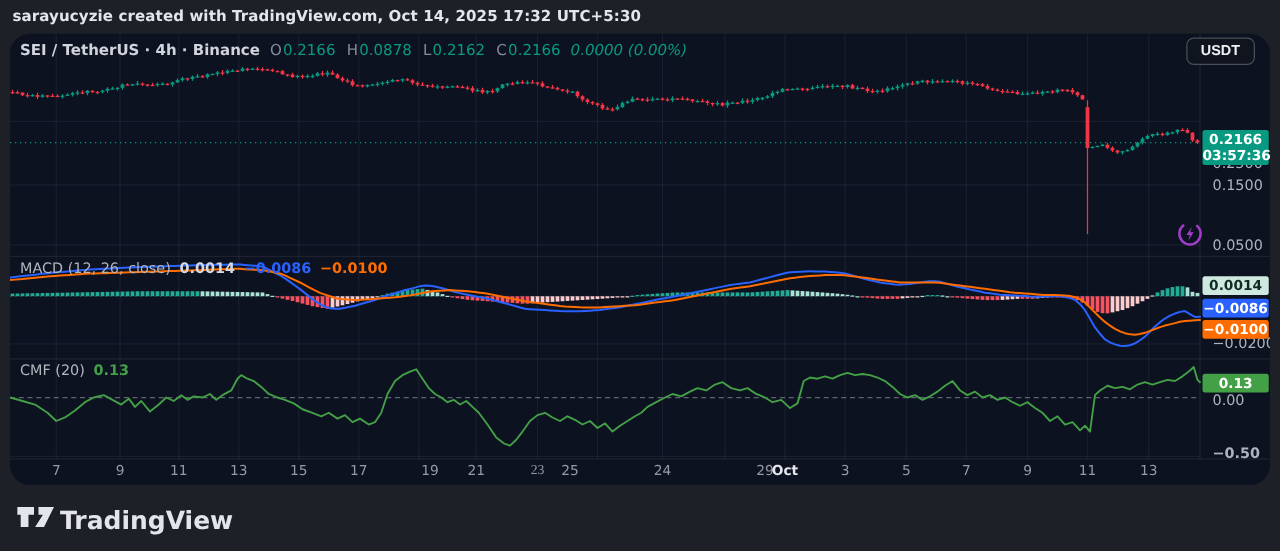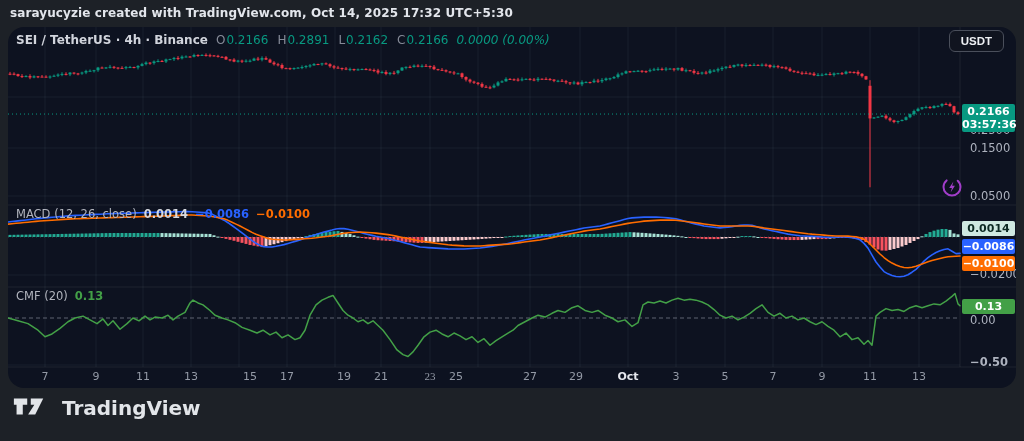--- a/index.html
+++ b/index.html
@@ -70,21 +70,21 @@
   .tick-label {
     position:absolute; top:3px; width:32px; margin-left:-16px; text-align:center;
     color:#949aa6; font-size:11px;
   }
   .tick-label.major { color:#e6e8ee; font-weight:bold; }
   
   .flash-icon { position:absolute; left:933px; top:149px; z-index:4; }
   
   .footer {
     position:absolute; left:0; top:388px; width:1024px; height:40px;
-    display:flex; align-items:center; padding-left:13px; gap:17px;
+    display:flex; align-items:flex-end; padding-left:13px; gap:3px;
   }
   .footer .brand-text {
     color:#e2e5e9; font-size:20px; font-weight:bold; letter-spacing:0px;
   }
 </style>
 </head>
 <body>
 
 <div class="top-strip">
   <div class="attribution">sarayucyzie created with TradingView.com, Oct 14, 2025 17:32 UTC+5:30</div>
@@ -844,21 +844,21 @@
 
   <div class="symbol-row">
     <span class="symbol-title">SEI / TetherUS · 4h · Binance</span>
     <span class="ohlc">
       <span class="pair">
           <span class="lbl">O</span>
           <span class="val">0.2166</span>
         </span>
       <span class="pair">
           <span class="lbl">H</span>
-          <span class="val">0.2891</span>
+          <span class="val">0.0878</span>
         </span>
       <span class="pair">
           <span class="lbl">L</span>
           <span class="val">0.2162</span>
         </span>
       <span class="pair">
           <span class="lbl">C</span>
           <span class="val">0.2166</span>
         </span>
     </span>
@@ -889,28 +889,28 @@
   </div>
   <div class="badge cmf-badge" style="top:272px;">0.13</div>
   <div class="axis-label" style="top:286px;">0.00</div>
   <div class="axis-label" style="top:328px;font-weight:bold;">−0.50</div>
 
   <div class="time-axis">
       <div class="tick-label" style="left: 37px;">7</div>
       <div class="tick-label" style="left: 88px;">9</div>
       <div class="tick-label" style="left: 135px;">11</div>
       <div class="tick-label" style="left: 183px;">13</div>
-      <div class="tick-label" style="left: 242px;">15</div>
+      <div class="tick-label" style="left: 231px;">15</div>
       <div class="tick-label" style="left: 279px;">17</div>
       <div class="tick-label" style="left: 327px; text-align: right;">19</div>
       <div class="tick-label" style="left: 373px;">21</div>
       <div class="tick-label" style="left: 422px; font-family: Liberation Serif, serif;">23</div>
       <div class="tick-label" style="left: 448px;">25</div>
-      <div class="tick-label" style="left: 522px;">27</div>
-      <div class="tick-label" style="left: 568px;">29</div>
+      <div class="tick-label" style="left: 522px;">24</div>
+      <div class="tick-label" style="left: 604px;">29</div>
       <div class="tick-label major" style="left: 620px;">Oct</div>
       <div class="tick-label" style="left: 668px;">3</div>
       <div class="tick-label" style="left: 717px;">5</div>
       <div class="tick-label" style="left: 765px;">7</div>
       <div class="tick-label" style="left: 814px;">9</div>
       <div class="tick-label" style="left: 862px;">11</div>
       <div class="tick-label" style="left: 911px;">13</div>
     </div>
 
   <div class="flash-icon">

